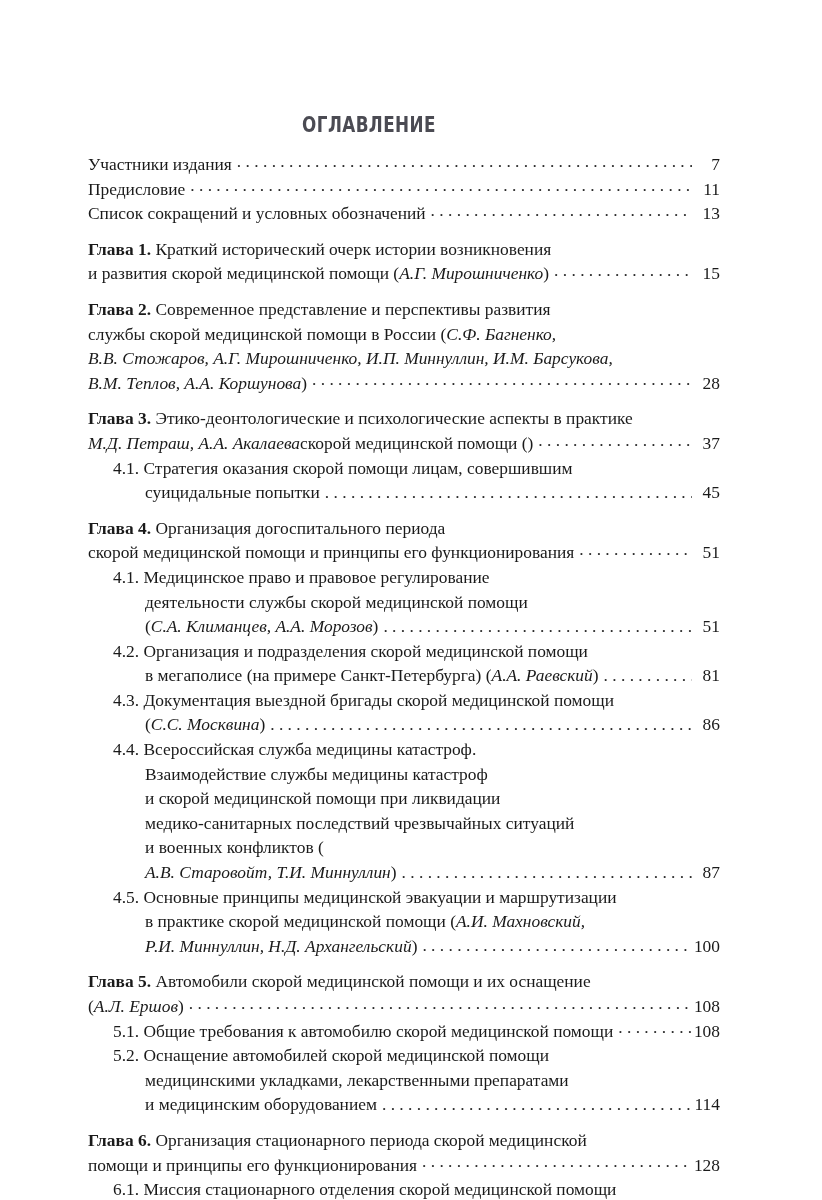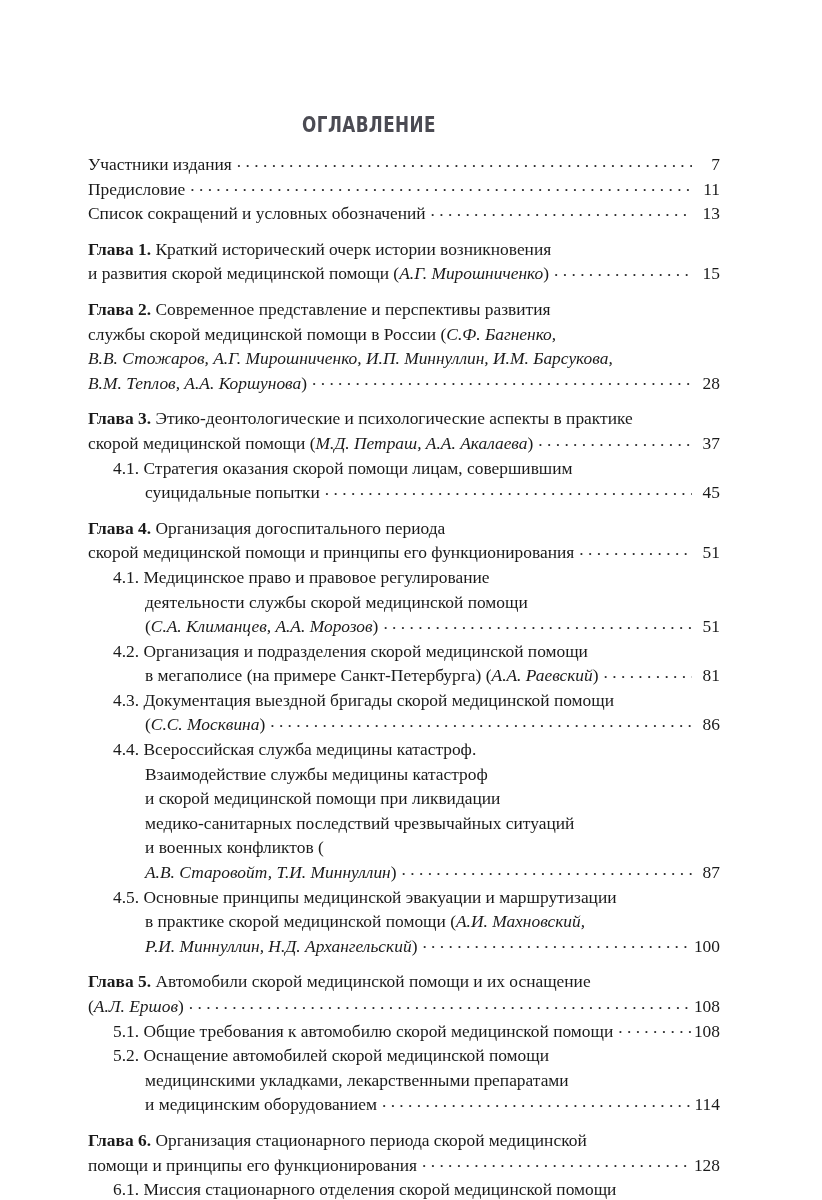--- a/index.html
+++ b/index.html
@@ -82,21 +82,21 @@
   }
   .pageno {
     flex: 0 0 auto;
     text-align: right;
     min-width: 26px;
     font-size: 17.4px;
   }
   
   .ind-0  { padding-left: 0px; }
   .ind-sub-num { padding-left: 25px; }
-  .ind-sub-cont { padding-left: 57px; }
+  .ind-sub-cont { padding-left: 57px; align-items: center; }
 </style>
 </head>
 <body>
 
 <div class="page">
 
   <div class="toc-title">ОГЛАВЛЕНИЕ</div>
 
   <div class="toc-body">
 
@@ -148,21 +148,21 @@
         <span class="leader"></span>
         <span class="pageno">28</span>
       </div>
     </div>
 
     <div class="entry gap">
       <div class="line ind-0">
         <span class="txt bold">Глава 3.</span><span class="txt"> Этико-деонтологические и психологические аспекты в практике</span>
       </div>
       <div class="line ind-0">
-        <span class="txt">скорой медицинской помощи (</span><span class="txt ital">М.Д. Петраш, А.А. Акалаева</span><span class="txt">)</span>
+        <span class="txt ital">М.Д. Петраш, А.А. Акалаева</span><span class="txt">скорой медицинской помощи (</span><span class="txt">)</span>
         <span class="leader"></span>
         <span class="pageno">37</span>
       </div>
 
       <div class="line ind-sub-num">
         <span class="txt">4.1.</span><span class="txt"> Стратегия оказания скорой помощи лицам, совершившим</span>
       </div>
       <div class="line ind-sub-cont">
         <span class="txt">суицидальные попытки</span>
         <span class="leader"></span>

